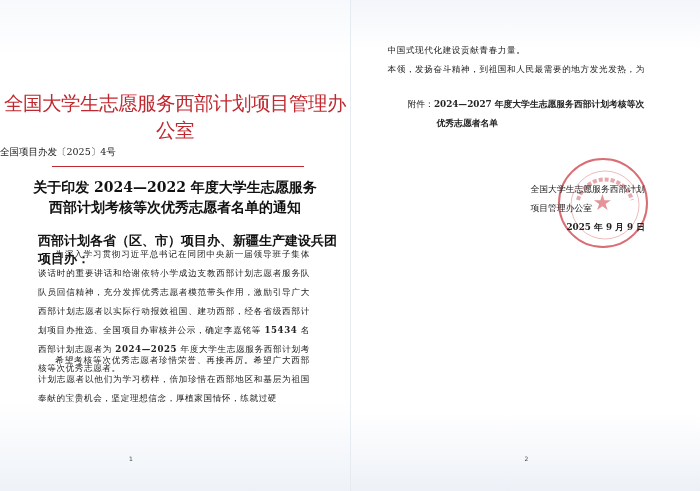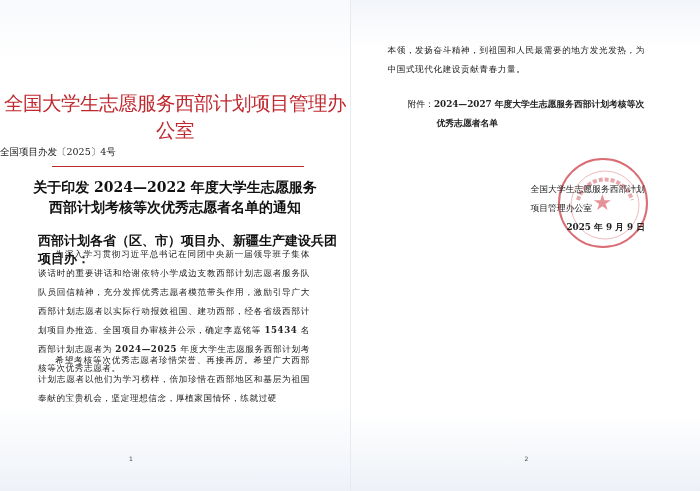--- a/index.html
+++ b/index.html
@@ -113,22 +113,22 @@
 
     <div class="body-text p2">
       <p class="indent">希望考核等次优秀志愿者珍惜荣誉、再接再厉。希望广大西部计划志愿者以他们为学习榜样，倍加珍惜在西部地区和基层为祖国奉献的宝贵机会，坚定理想信念，厚植家国情怀，练就过硬</p>
     </div>
 
     <div class="page-num">1</div>
   </div>
 
   <div class="page right">
     <div class="cont-text">
+      <p>中国式现代化建设贡献青春力量。</p>
       <p>本领，发扬奋斗精神，到祖国和人民最需要的地方发光发热，为</p>
-      <p>中国式现代化建设贡献青春力量。</p>
     </div>
 
     <div class="attachment">
       <div>
         <span class="label">附件：</span><span class="bold">2024—2027 年度大学生志愿服务西部计划考核等次</span>
       </div>
       <div class="line2 bold">优秀志愿者名单</div>
     </div>
 
     <div class="stamp">

